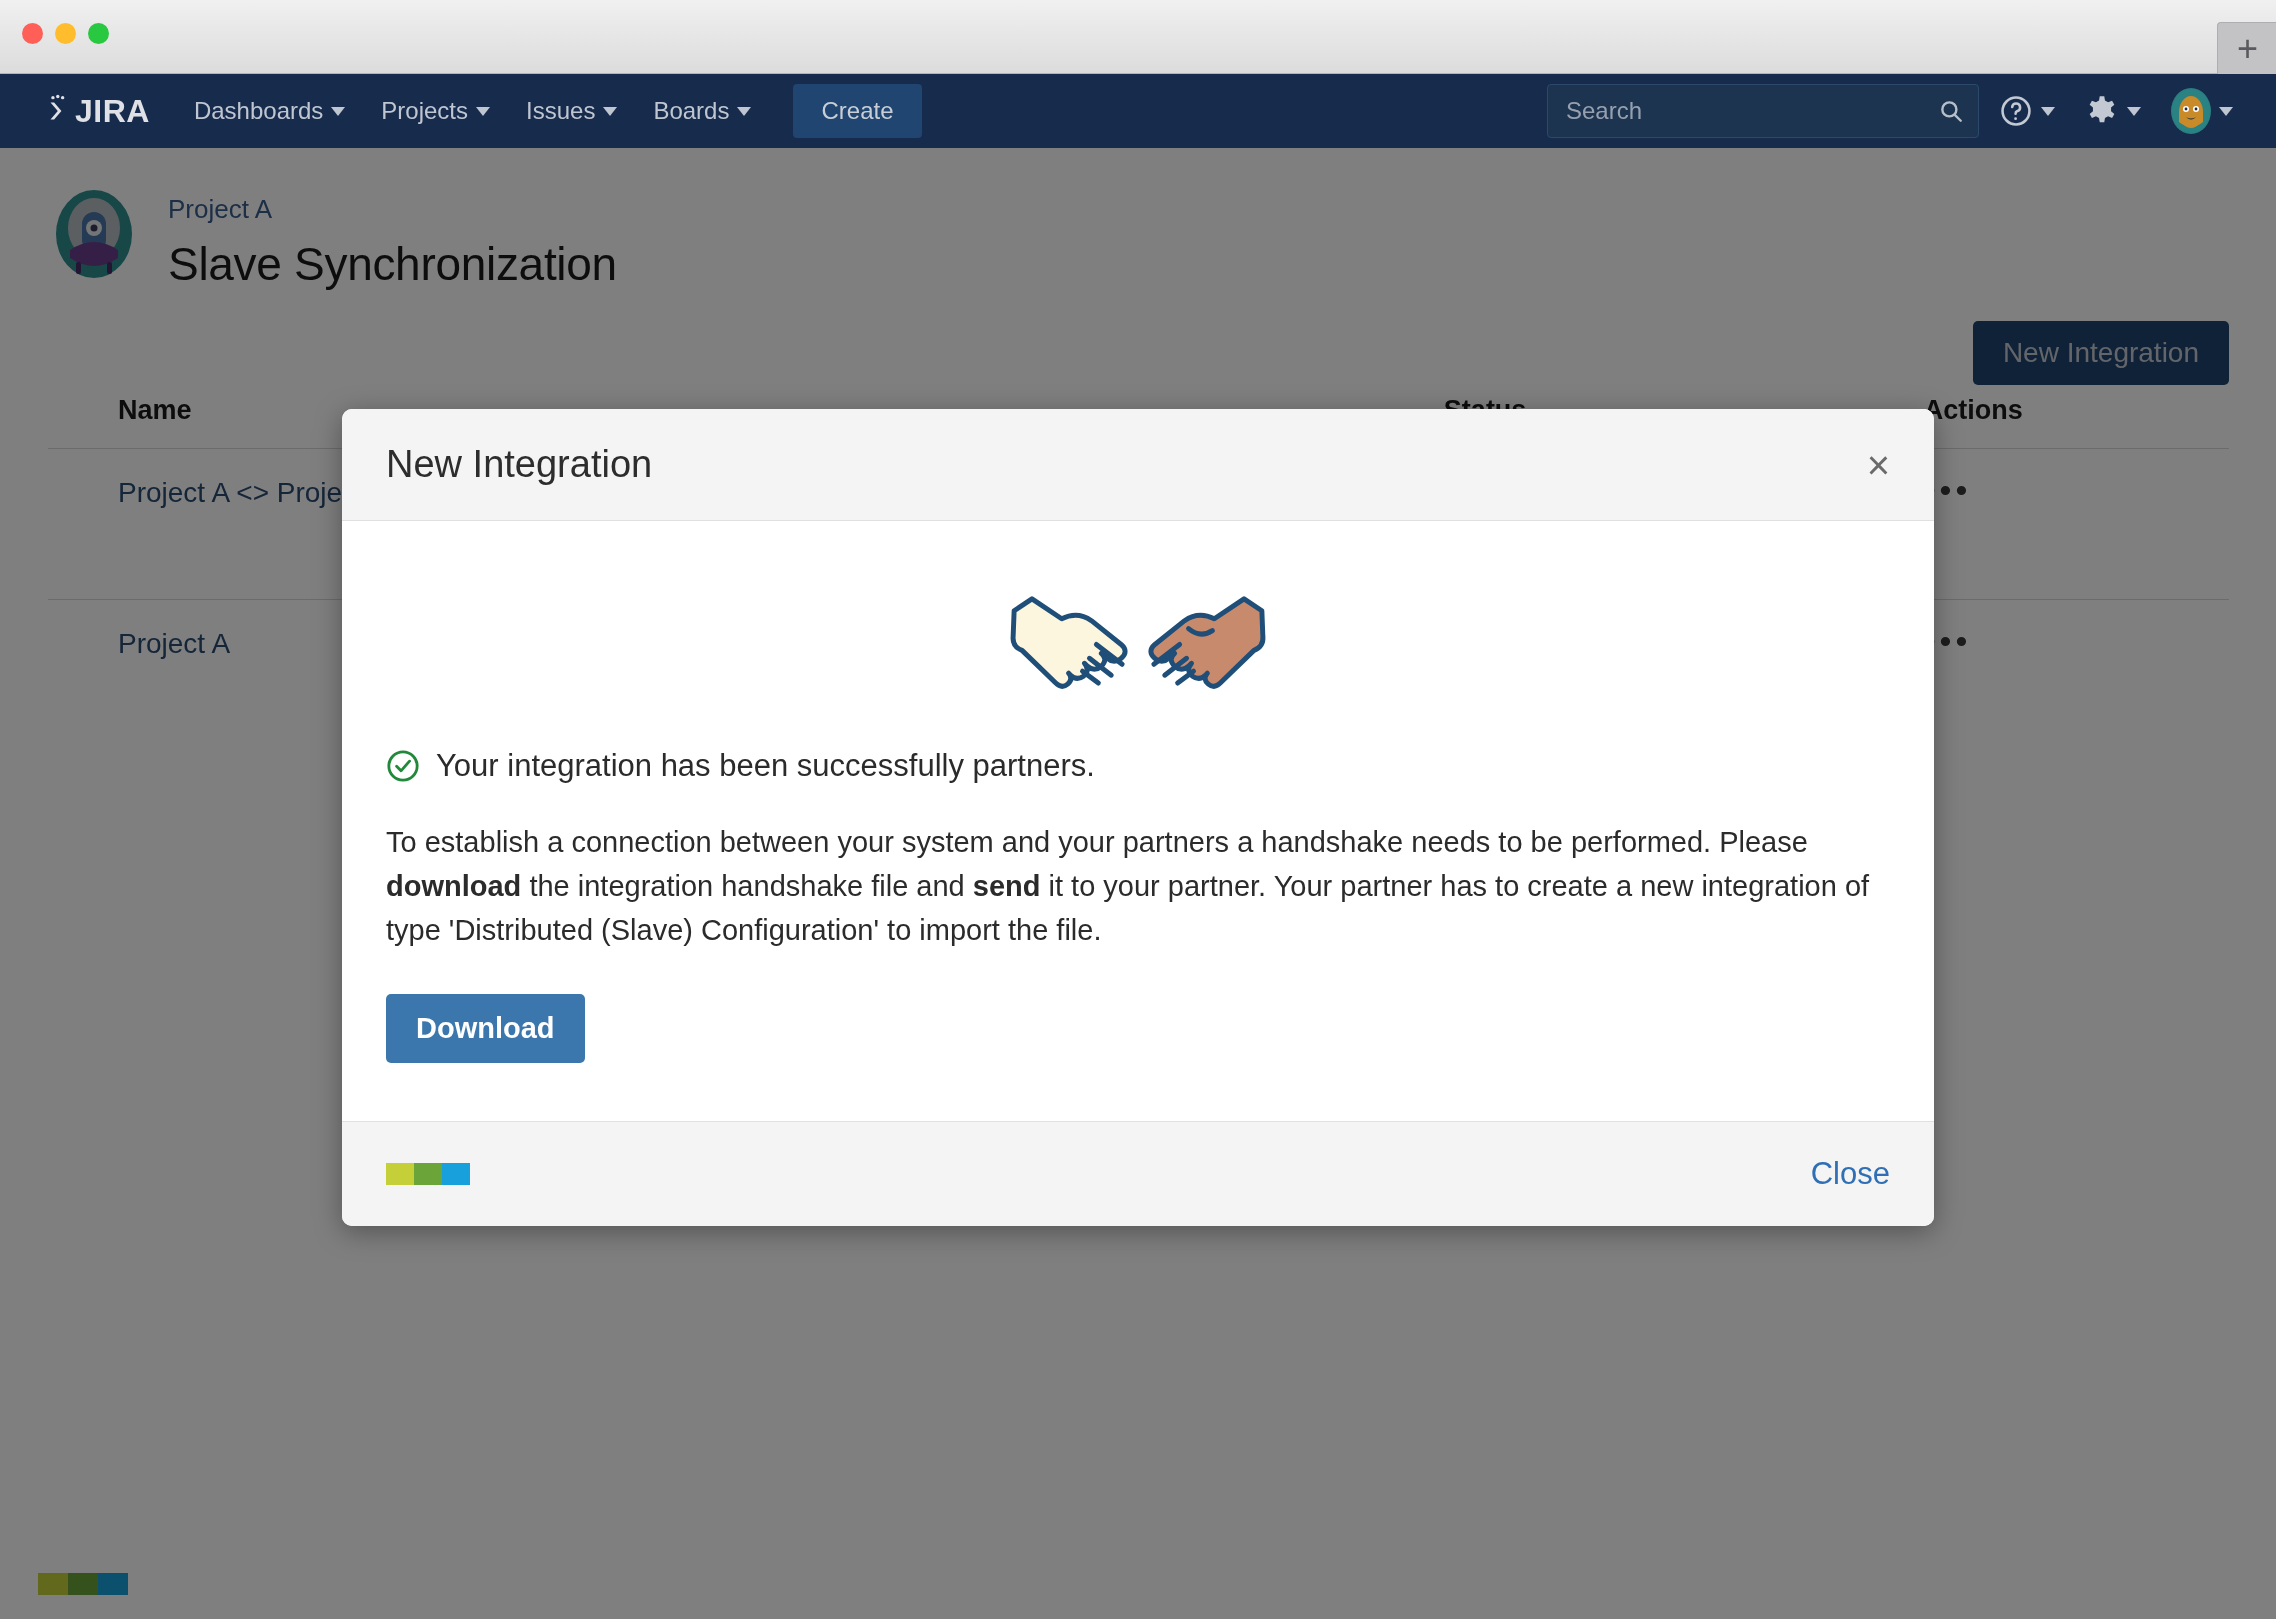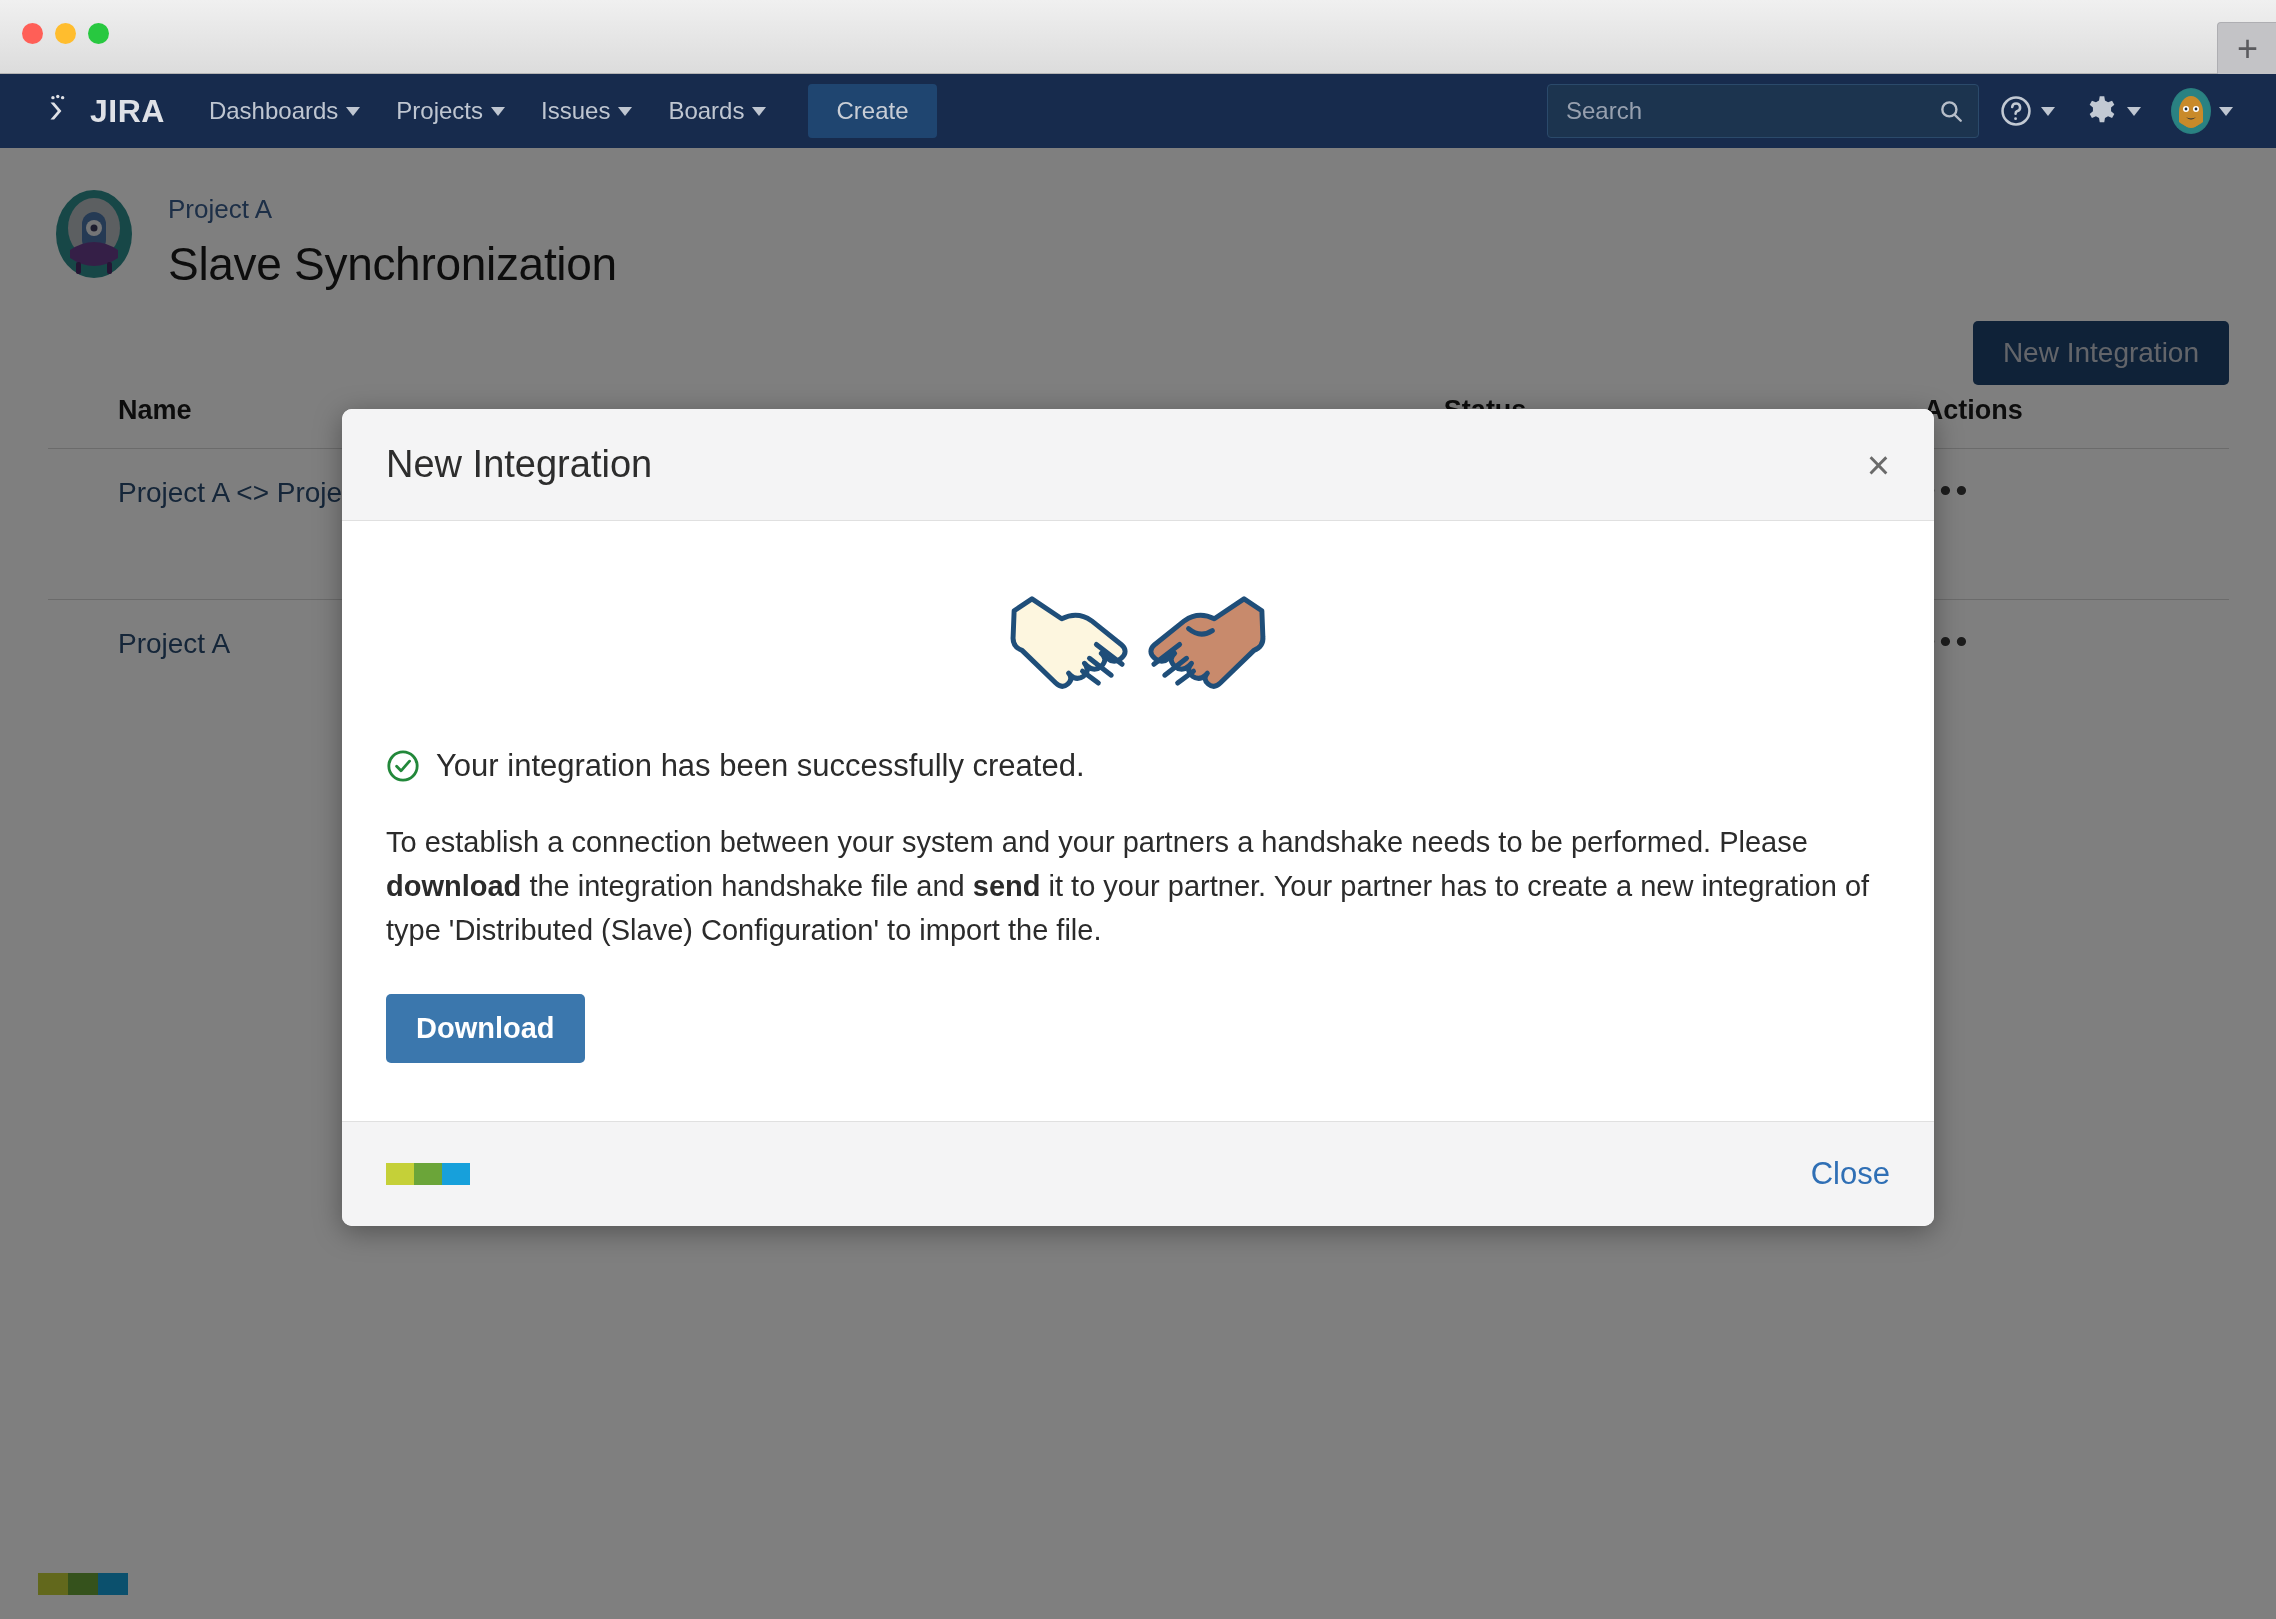--- a/index.html
+++ b/index.html
@@ -53,21 +53,21 @@
   }
 
   
   .jira-nav {
     position: relative;
     width: 2277px; height: 74px;
     background: #172b4d;
     display: flex; align-items: center;
   }
   .jira-logo {
-    display: flex; align-items: center; gap: 16px;
+    display: flex; align-items: center; gap: 1px;
     margin-left: 44px; margin-right: 28px;
     color: #dfe1e6;
   }
   .jira-logo-text {
     font-size: 32px; font-weight: bold; letter-spacing: 0.5px;
     color: #dfe1e6;
   }
   .nav-items { display: flex; align-items: center; gap: 4px; }
   .nav-item {
     display: flex; align-items: center; gap: 8px;
@@ -451,21 +451,21 @@
         </svg>
       </div>
 
       <div class="success-line">
         <span class="check-icon">
           <svg viewBox="0 0 24 24" fill="none" stroke="currentColor" stroke-width="2">
             <circle cx="12" cy="12" r="10"></circle>
             <path d="M7.5 12.2 L10.6 15.4 L16.6 8.6" stroke-linecap="round" stroke-linejoin="round"></path>
           </svg>
         </span>
-        <span>Your integration has been successfully created.</span>
+        <span>Your integration has been successfully partners.</span>
       </div>
 
       <p class="body-text">
         <span>To establish a connection between your system and your partners a handshake needs to be performed. Please </span><b>download</b><span> the integration handshake file and </span><b>send</b><span> it to your partner. Your partner has to create a new integration of type 'Distributed (Slave) Configuration' to import the file.</span>
       </p>
 
       <button class="download-btn">Download</button>
     </div>
 
     <div class="modal-footer">

